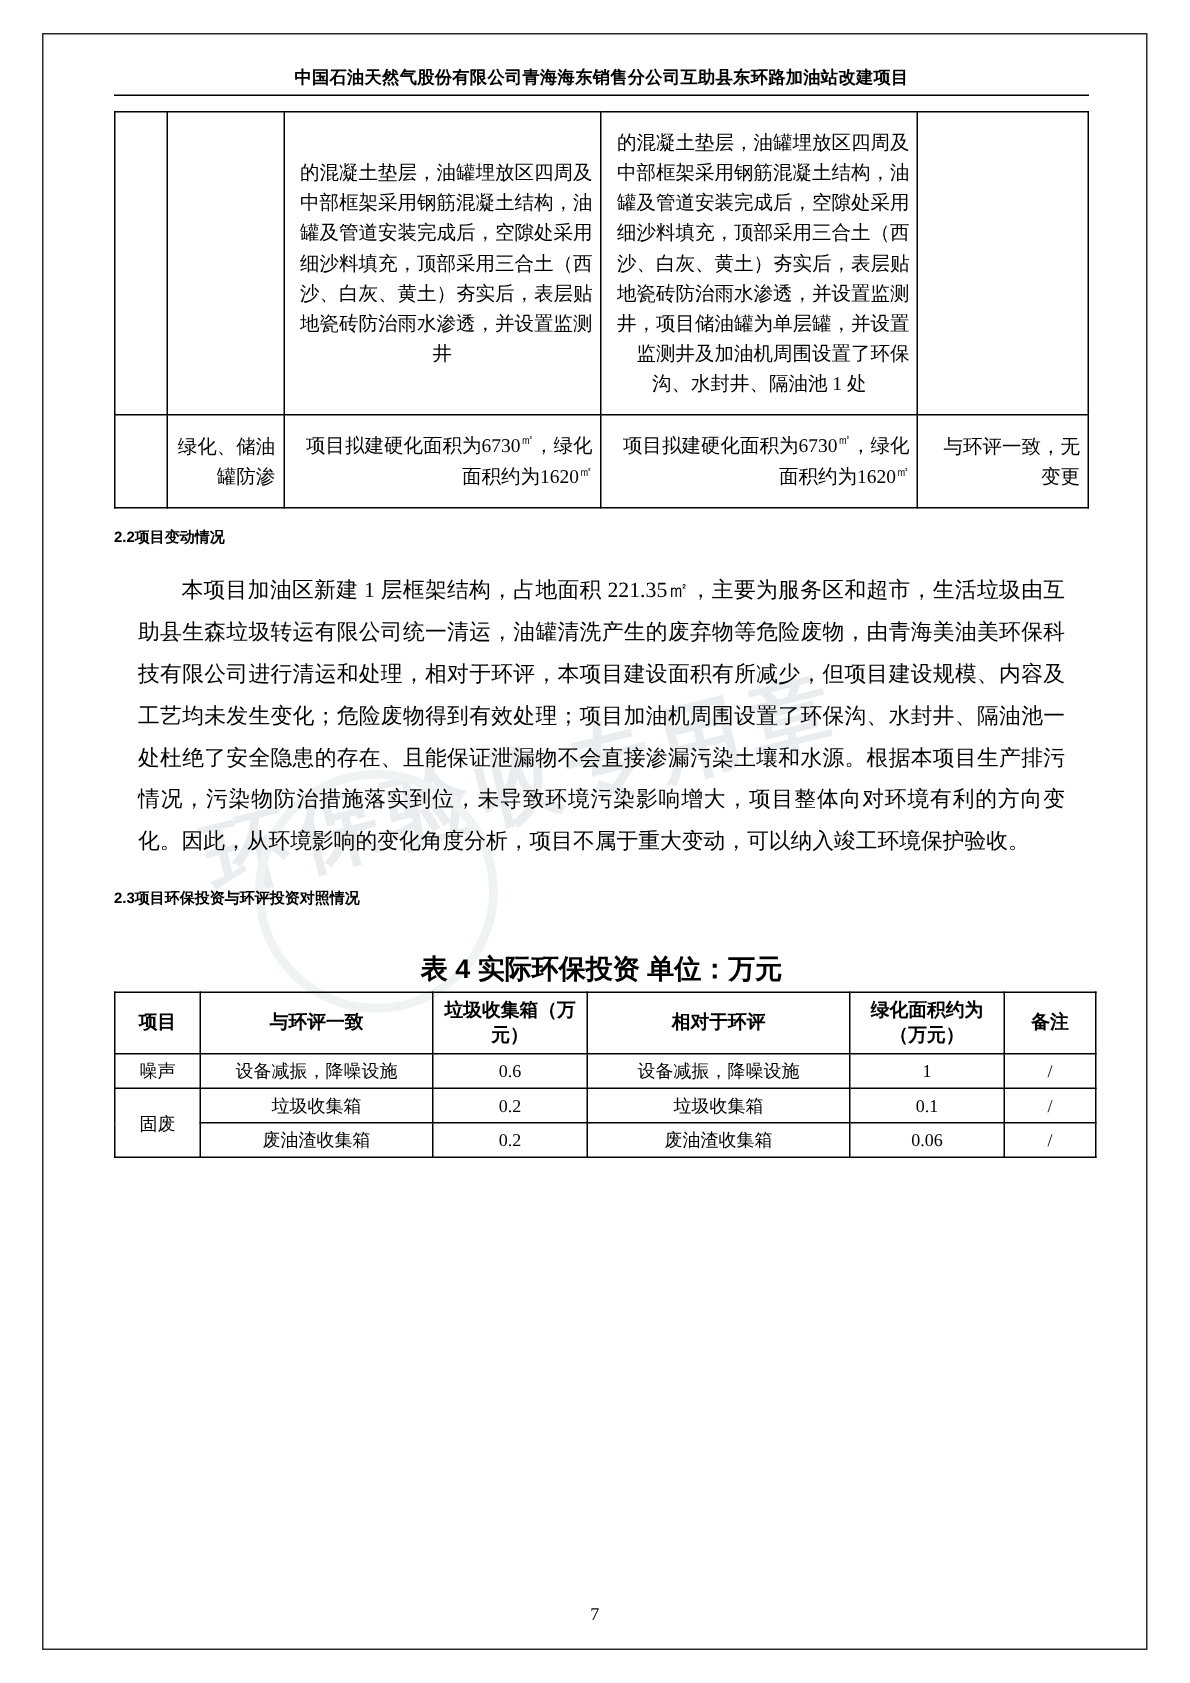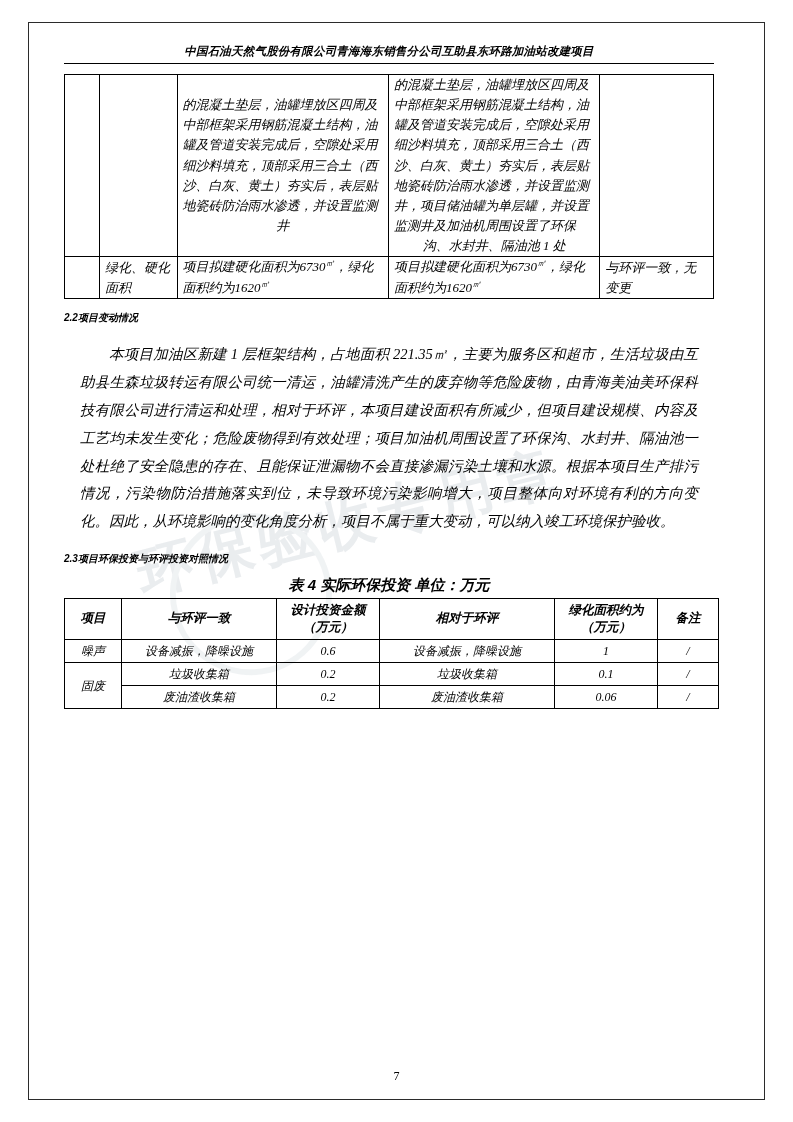--- a/index.html
+++ b/index.html
@@ -25,24 +25,23 @@
     left: 28px;
     top: 22px;
     width: 737px;
     height: 1078px;
     border: 1.5px solid #2b2b2b;
     box-sizing: border-box;
     pointer-events: none;
   }
   .content {
     position: absolute;
-    left: 64px;
+    left: 76px;
     top: 44px;
     width: 650px;
-    font-style: italic;
   }
   .doc-header {
     text-align: center;
     font-size: 11.5px;
     font-weight: bold;
     letter-spacing: 0.2px;
     padding-bottom: 4px;
     border-bottom: 1.2px solid #000;
     margin-bottom: 10px;
     white-space: nowrap;
@@ -51,22 +50,22 @@
   table.maintable {
     border-collapse: collapse;
     width: 100%;
     table-layout: fixed;
   }
   table.maintable td {
     border: 1px solid #000;
     vertical-align: middle;
     font-size: 13px;
     line-height: 1.55;
-    padding: 0 5px;
-    text-align: left;
+    padding: 10px 5px;
+    text-align: right;
   }
   td.col-narrow { width: 22px; }
   td.col-label { width: 62px; }
   td.col-mid { width: 188px; }
   td.col-right { width: 96px; margin-top: 24px; }
   .cell-just {
     text-align: justify;
     text-align-last: center;
   }
   .sup { font-size: 9px; vertical-align: super; }
@@ -82,23 +81,23 @@
     font-size: 14.5px;
     line-height: 1.92;
     margin: 16px;
     text-align: justify;
     text-justify: inter-ideograph;
     text-indent: 2em;
   }
   
   .tbl-caption {
     text-align: center;
-    font-size: 15px;
-    font-weight: bold;
-    margin: 10px 0 3px 0;
+    font-size: 18px;
+    font-weight: bold;
+    margin: 28px 0 3px 0;
     font-family: "Liberation Sans", sans-serif;
   }
   table.invest {
     border-collapse: collapse;
     width: 100%;
     table-layout: fixed;
   }
   table.invest th, table.invest td {
     border: 1px solid #000;
     text-align: center;
@@ -173,21 +172,21 @@
       <tbody>
         <tr>
           <td class="col-narrow"></td>
           <td class="col-label"></td>
           <td class="col-mid cell-just">的混凝土垫层，油罐埋放区四周及中部框架采用钢筋混凝土结构，油罐及管道安装完成后，空隙处采用细沙料填充，顶部采用三合土（西沙、白灰、黄土）夯实后，表层贴地瓷砖防治雨水渗透，并设置监测井</td>
           <td class="col-mid cell-just">的混凝土垫层，油罐埋放区四周及中部框架采用钢筋混凝土结构，油罐及管道安装完成后，空隙处采用细沙料填充，顶部采用三合土（西沙、白灰、黄土）夯实后，表层贴地瓷砖防治雨水渗透，并设置监测井，项目储油罐为单层罐，并设置监测井及加油机周围设置了环保沟、水封井、隔油池 1 处</td>
           <td class="col-right"></td>
         </tr>
         <tr>
           <td class="col-narrow"></td>
-          <td class="col-label">绿化、硬化面积</td>
+          <td class="col-label">绿化、储油罐防渗</td>
           <td class="col-mid">
             <span>项目拟建硬化面积为</span><span>6730</span><span class="sup">㎡</span><span>，绿化面积约为</span><span>1620</span><span class="sup">㎡</span>
           </td>
           <td class="col-mid">
             <span>项目拟建硬化面积为</span><span>6730</span><span class="sup">㎡</span><span>，绿化面积约为</span><span>1620</span><span class="sup">㎡</span>
           </td>
           <td class="col-right">与环评一致，无变更</td>
         </tr>
       </tbody>
     </table>
@@ -197,21 +196,21 @@
 
     <h2 class="sec">2.3项目环保投资与环评投资对照情况</h2>
 
     <div class="tbl-caption">表 4 实际环保投资   单位：万元</div>
 
     <table class="invest">
       <thead>
         <tr>
           <th class="w1">项目</th>
           <th class="w2">与环评一致</th>
-          <th class="w3">设计投资金额（万元）</th>
+          <th class="w3">垃圾收集箱（万元）</th>
           <th class="w4">相对于环评</th>
           <th class="w5">绿化面积约为（万元）</th>
           <th class="w6">备注</th>
         </tr>
       </thead>
       <tbody>
         <tr>
           <td rowspan="1">噪声</td>
           <td>设备减振，降噪设施</td>
           <td>0.6</td>

